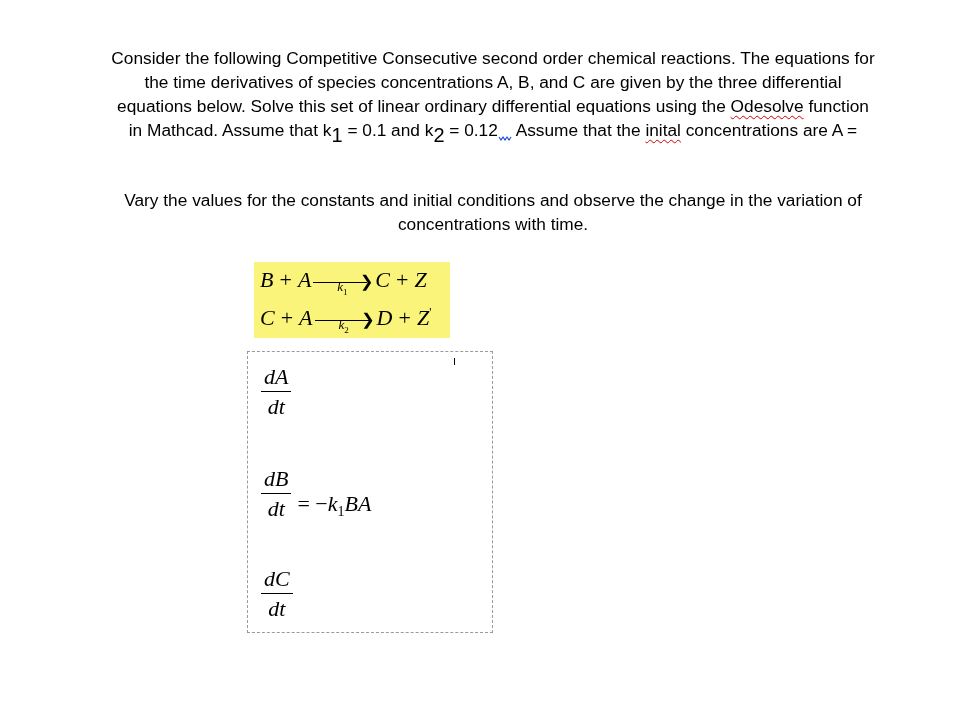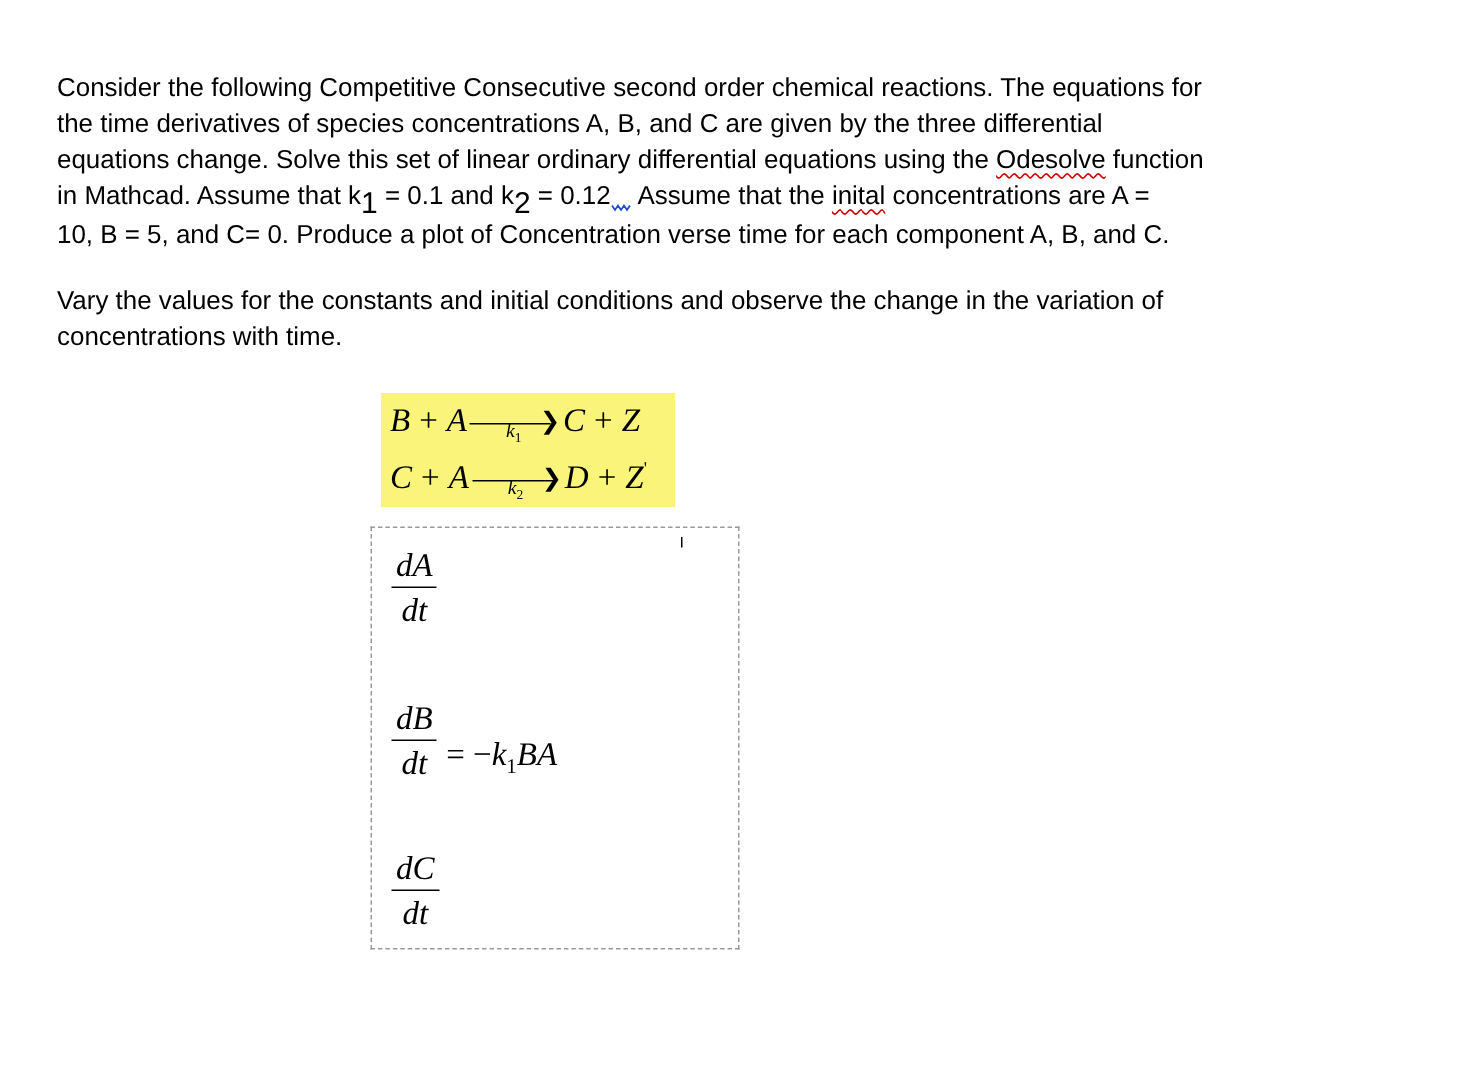--- a/index.html
+++ b/index.html
@@ -1,20 +1,20 @@
 <!DOCTYPE html>
 <html><head>
 <meta charset="utf-8">
 <style>
   html, body { margin:0; padding:0; background:#ffffff; }
   body { width:971px; height:725px; position:relative; overflow:hidden; font-family:"Liberation Sans", sans-serif; color:#000; }
   .para { position:absolute; left:38px; width:910px; font-size:17.3px; line-height:24px; }
   .p1 { top:46px; }
   .p2 { top:188px; }
-  .line { white-space:nowrap; display:block; }
+  .line { white-space:nowrap; display:block;text-align:center; }
   .sub { font-size:20px; position:relative; top:6px; line-height:0; }
   .squiggle-red { text-decoration: underline wavy #d00000; text-decoration-thickness:1px; text-underline-offset:3px; }
   .squiggle-blue { display:inline-block; width:14px; height:8px; position:relative; top:6px; }
   .rxn-box { position:absolute; left:254px; top:262px; width:196px; height:76px; background:#fbf47a; font-family:"Liberation Serif", serif; font-style:italic; font-size:22px; }
   .rxn { position:absolute; left:6px; height:30px; white-space:nowrap; display:flex; align-items:center; }
   .rxn .op { font-style:normal; margin:0 6px; }
   .arrow { position:relative; display:inline-block; width:60px; height:20px; margin:0 2px; }
   .arrow .shaft { position:absolute; left:0; right:6px; top:12px; height:1.2px; background:#000; }
   .arrow .head { position:absolute; right:0; top:5px; font-style:normal; font-size:16px; line-height:14px; }
   .arrow .k { position:absolute; left:24px; top:-8px; font-size:13px;margin-top:17px; }
@@ -28,25 +28,24 @@
   .rhs .n { font-style:normal; }
   .rhs sub { font-size:14px; font-style:normal; }
   .cursor { position:absolute; left:454px; top:358px; width:1px; height:7px; background:#000; }
 </style>
 </head>
 <body>
 
 <div class="para p1">
   <span class="line">Consider the following Competitive Consecutive second order chemical reactions.   The equations for</span>
   <span class="line">the time derivatives of species concentrations A, B, and C are given by the three differential</span>
-  <span class="line"><span>equations change.   Solve this set of linear ordinary differential equations using the </span><span class="squiggle-red">Odesolve</span><span> function</span></span>
+  <span class="line"><span>equations below.   Solve this set of linear ordinary differential equations using the </span><span class="squiggle-red">Odesolve</span><span> function</span></span>
   <span class="line" style="margin-bottom:2px;"><span>in Mathcad.   Assume that k</span><span class="sub">1</span><span> = 0.1 and k</span><span class="sub">2</span><span> = 0.12</span><span class="squiggle-blue"><svg width="14" height="8" viewBox="0 0 14 8">
           <path d="M1 3 L3 6 L5 3 L7 6 L9 3 L11 6 L13 3" stroke="#1f4fd0" stroke-width="1.2" fill="none"></path>
         </svg></span><span>   Assume that the </span><span class="squiggle-red">inital</span><span> concentrations are A =</span></span>
-  <span class="line">10, B = 5, and C= 0.   Produce a plot of Concentration verse time for each component A, B, and C.</span>
 </div>
 
 <div class="para p2">
   <span class="line">Vary the values for the constants and initial conditions and observe the change in the variation of</span>
   <span class="line">concentrations with time.</span>
 </div>
 
 <div class="rxn-box">
   <div class="rxn" style="top:3px;">
     <span>B</span>

